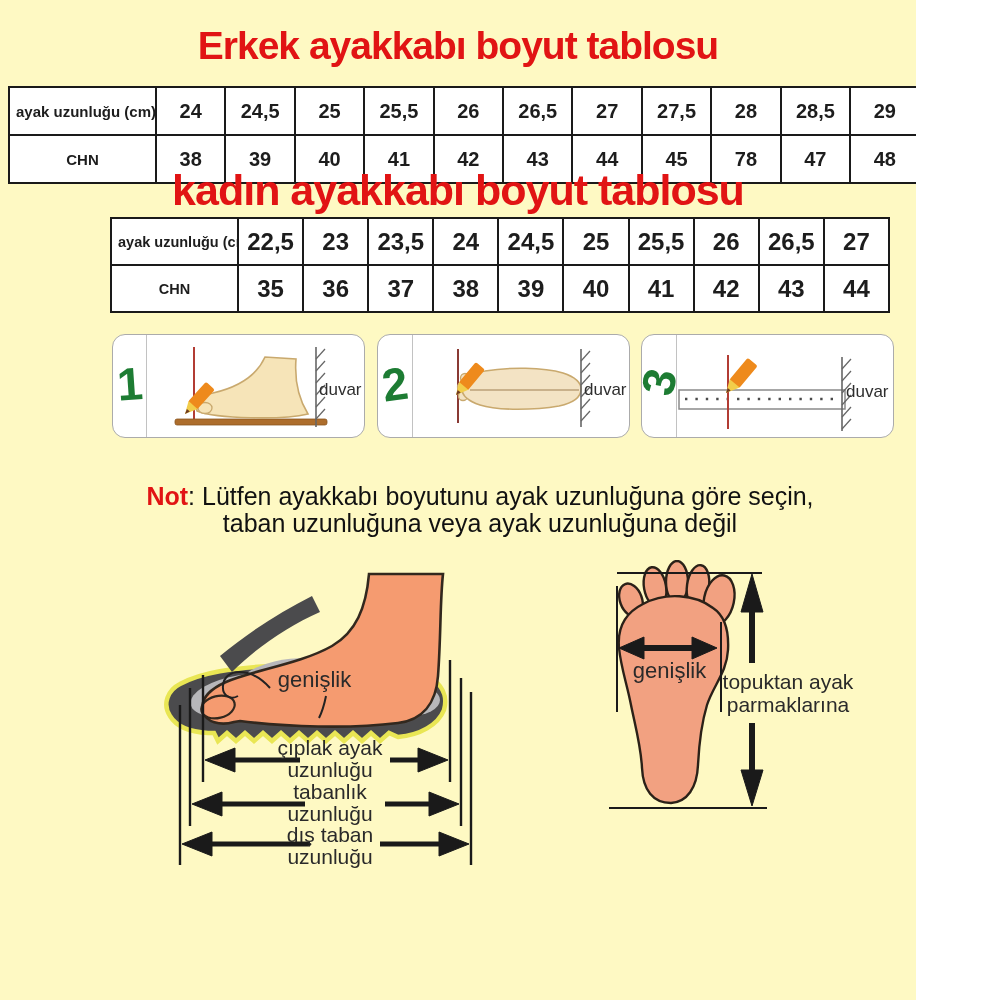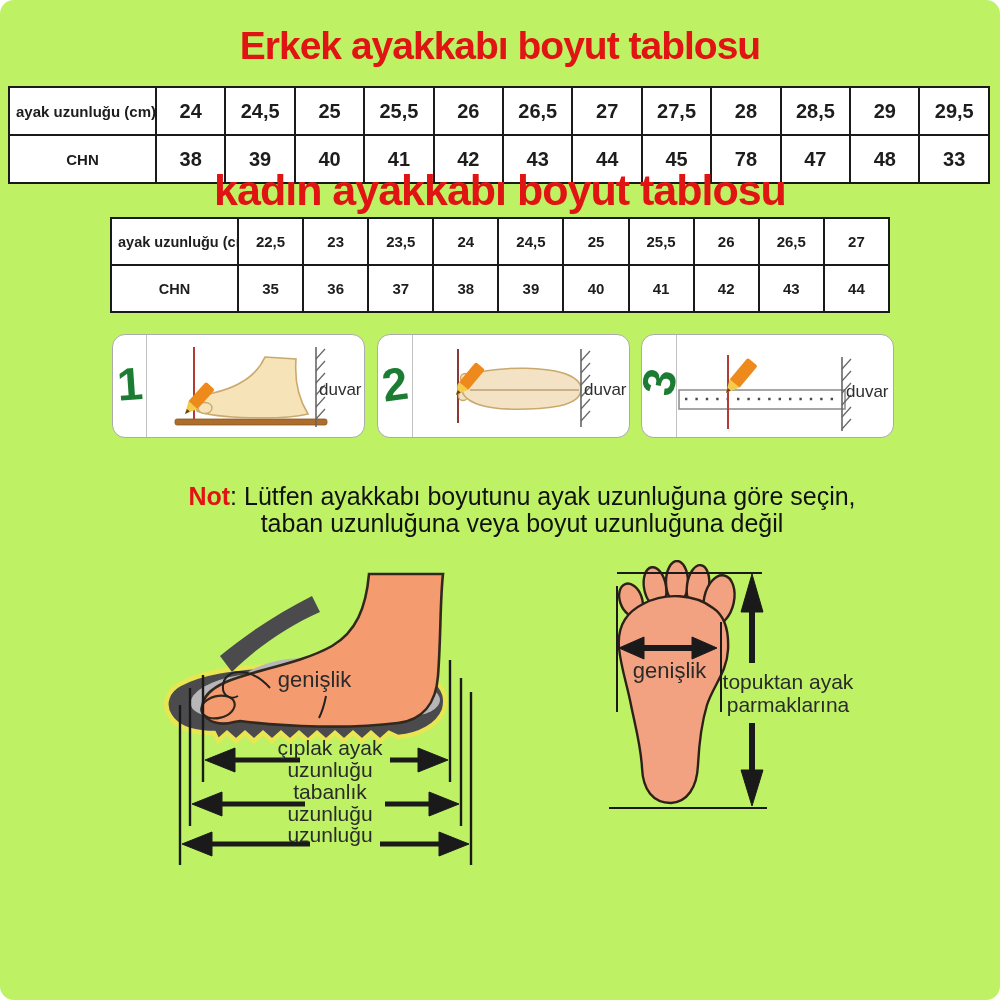--- a/index.html
+++ b/index.html
@@ -1,33 +1,33 @@
 <!DOCTYPE html>
 <html><head>
 <meta charset="utf-8">
 <style>
   html,body{margin:0;padding:0;background:#fff;}
-  #canvas{position:relative;width:1000px;height:1000px;background:#bef264;overflow:hidden;
-          font-family:"Liberation Sans",sans-serif;color:#1d1d1d;border-radius:14px;}
+  #canvas{position:relative;width:916px;height:1000px;background:#fef9c3;overflow:hidden;
+          font-family:"Liberation Sans",sans-serif;color:#1d1d1d;}
   .abs{position:absolute;}
   
   .big-title{left:0;right:0;text-align:center;font-weight:bold;color:#e11414;letter-spacing:-1px;}
   #title-men{top:24px;font-size:39px;}
   #title-women{top:166px;font-size:43px;}
   
   table.size{border-collapse:collapse;table-layout:fixed;background:#fff;}
   table.size td{border:2.5px solid #1a1a1a;text-align:center;vertical-align:middle;
                 font-weight:bold;padding:6px;overflow:hidden;white-space:nowrap;}
   #men-table{left:8px;top:86px;}
   #men-table table{width:982px;}
   #men-table td{height:34px;font-size:20px;}
   #men-table td.rowlabel{font-size:15px;}
   #women-table{left:110px;top:217px;}
   #women-table table{width:780px;}
-  #women-table td{height:33px;font-size:15px;}
+  #women-table td{height:33px;font-size:24px;}
   #women-table td.rowlabel{font-size:14.5px;}
   td.rowlabel2{font-size:20px;}
   
   .panel{position:absolute;top:334px;height:104px;width:253px;border:1.5px solid #ababab;
          border-radius:13px;background:#fff;box-sizing:border-box;}
   .panel .divider{position:absolute;top:0;bottom:0;left:33px;width:1px;background:#c2c2c2;}
   .step-num{position:absolute;left:0px;top:26px;width:34px;text-align:center;
             font-weight:bold;font-size:46px;color:#1d7c33;line-height:46px;}
   .duvar{position:absolute;font-size:17px;color:#2e2e2e;}
   .panel svg{position:absolute;left:0;top:0;}
@@ -196,21 +196,21 @@
         <line x1="200" y1="70" x2="209" y2="60" stroke-width="1.2"></line>
         <line x1="200" y1="82" x2="209" y2="72" stroke-width="1.2"></line>
         <line x1="200" y1="94" x2="209" y2="84" stroke-width="1.2"></line>
       </g>
     </svg>
     <div class="duvar" style="left:204px;top:47px;">duvar</div>
   </div>
 
   <div id="note" class="abs">
     <div><span class="note-prefix">Not</span><span>: Lütfen ayakkabı boyutunu ayak uzunluğuna göre seçin,</span></div>
-    <div>taban uzunluğuna veya boyut uzunluğuna değil</div>
+    <div>taban uzunluğuna veya ayak uzunluğuna değil</div>
   </div>
 
   <div class="abs" style="left:150px;top:560px;width:335px;height:330px;">
     <svg width="335" height="330" viewBox="0 0 335 330">
 
       <path d="M 246,54 C 260,70 274,94 282,118 C 286,130 288,140 289,150 L 268,152 C 266,132 261,110 253,90 C 247,76 240,64 234,58 Z" fill="#4b4b4d" stroke="#e9e654" stroke-width="4"></path>
 
       <path d="M 30,124 C 18,130 12,144 20,156 C 26,166 40,172 58,173 L 64,173
                L 68,181 L 77,173 L 86,181 L 95,173 L 104,181 L 113,173 L 122,181 L 131,173
                L 140,181 L 149,173 L 158,181 L 167,173 L 176,181 L 185,173 L 194,181 L 203,173
@@ -266,20 +266,21 @@
   <div class="mlabel" style="left:262px;top:669px;width:105px;font-size:22px;">genişlik</div>
   <div class="mlabel" style="left:230px;top:737px;width:200px;">
     <div>çıplak ayak</div>
       <div>uzunluğu</div>
   </div>
   <div class="mlabel" style="left:230px;top:781px;width:200px;">
     <div>tabanlık</div>
       <div>uzunluğu</div>
   </div>
   <div class="mlabel" style="left:230px;top:824px;width:200px;">
+    <div>dış taban</div>
       <div>uzunluğu</div>
   </div>
 
   <div class="abs" style="left:595px;top:560px;width:310px;height:270px;">
     <svg width="310" height="270" viewBox="0 0 310 270">
 
       <g fill="#F2A181" stroke="#2b2118" stroke-width="2.4">
         <ellipse cx="36" cy="40" rx="11" ry="17" transform="rotate(-20 36 40)"></ellipse>
         <ellipse cx="60" cy="27" rx="11" ry="20" transform="rotate(-10 60 27)"></ellipse>
         <ellipse cx="82" cy="22" rx="11" ry="21"></ellipse>

